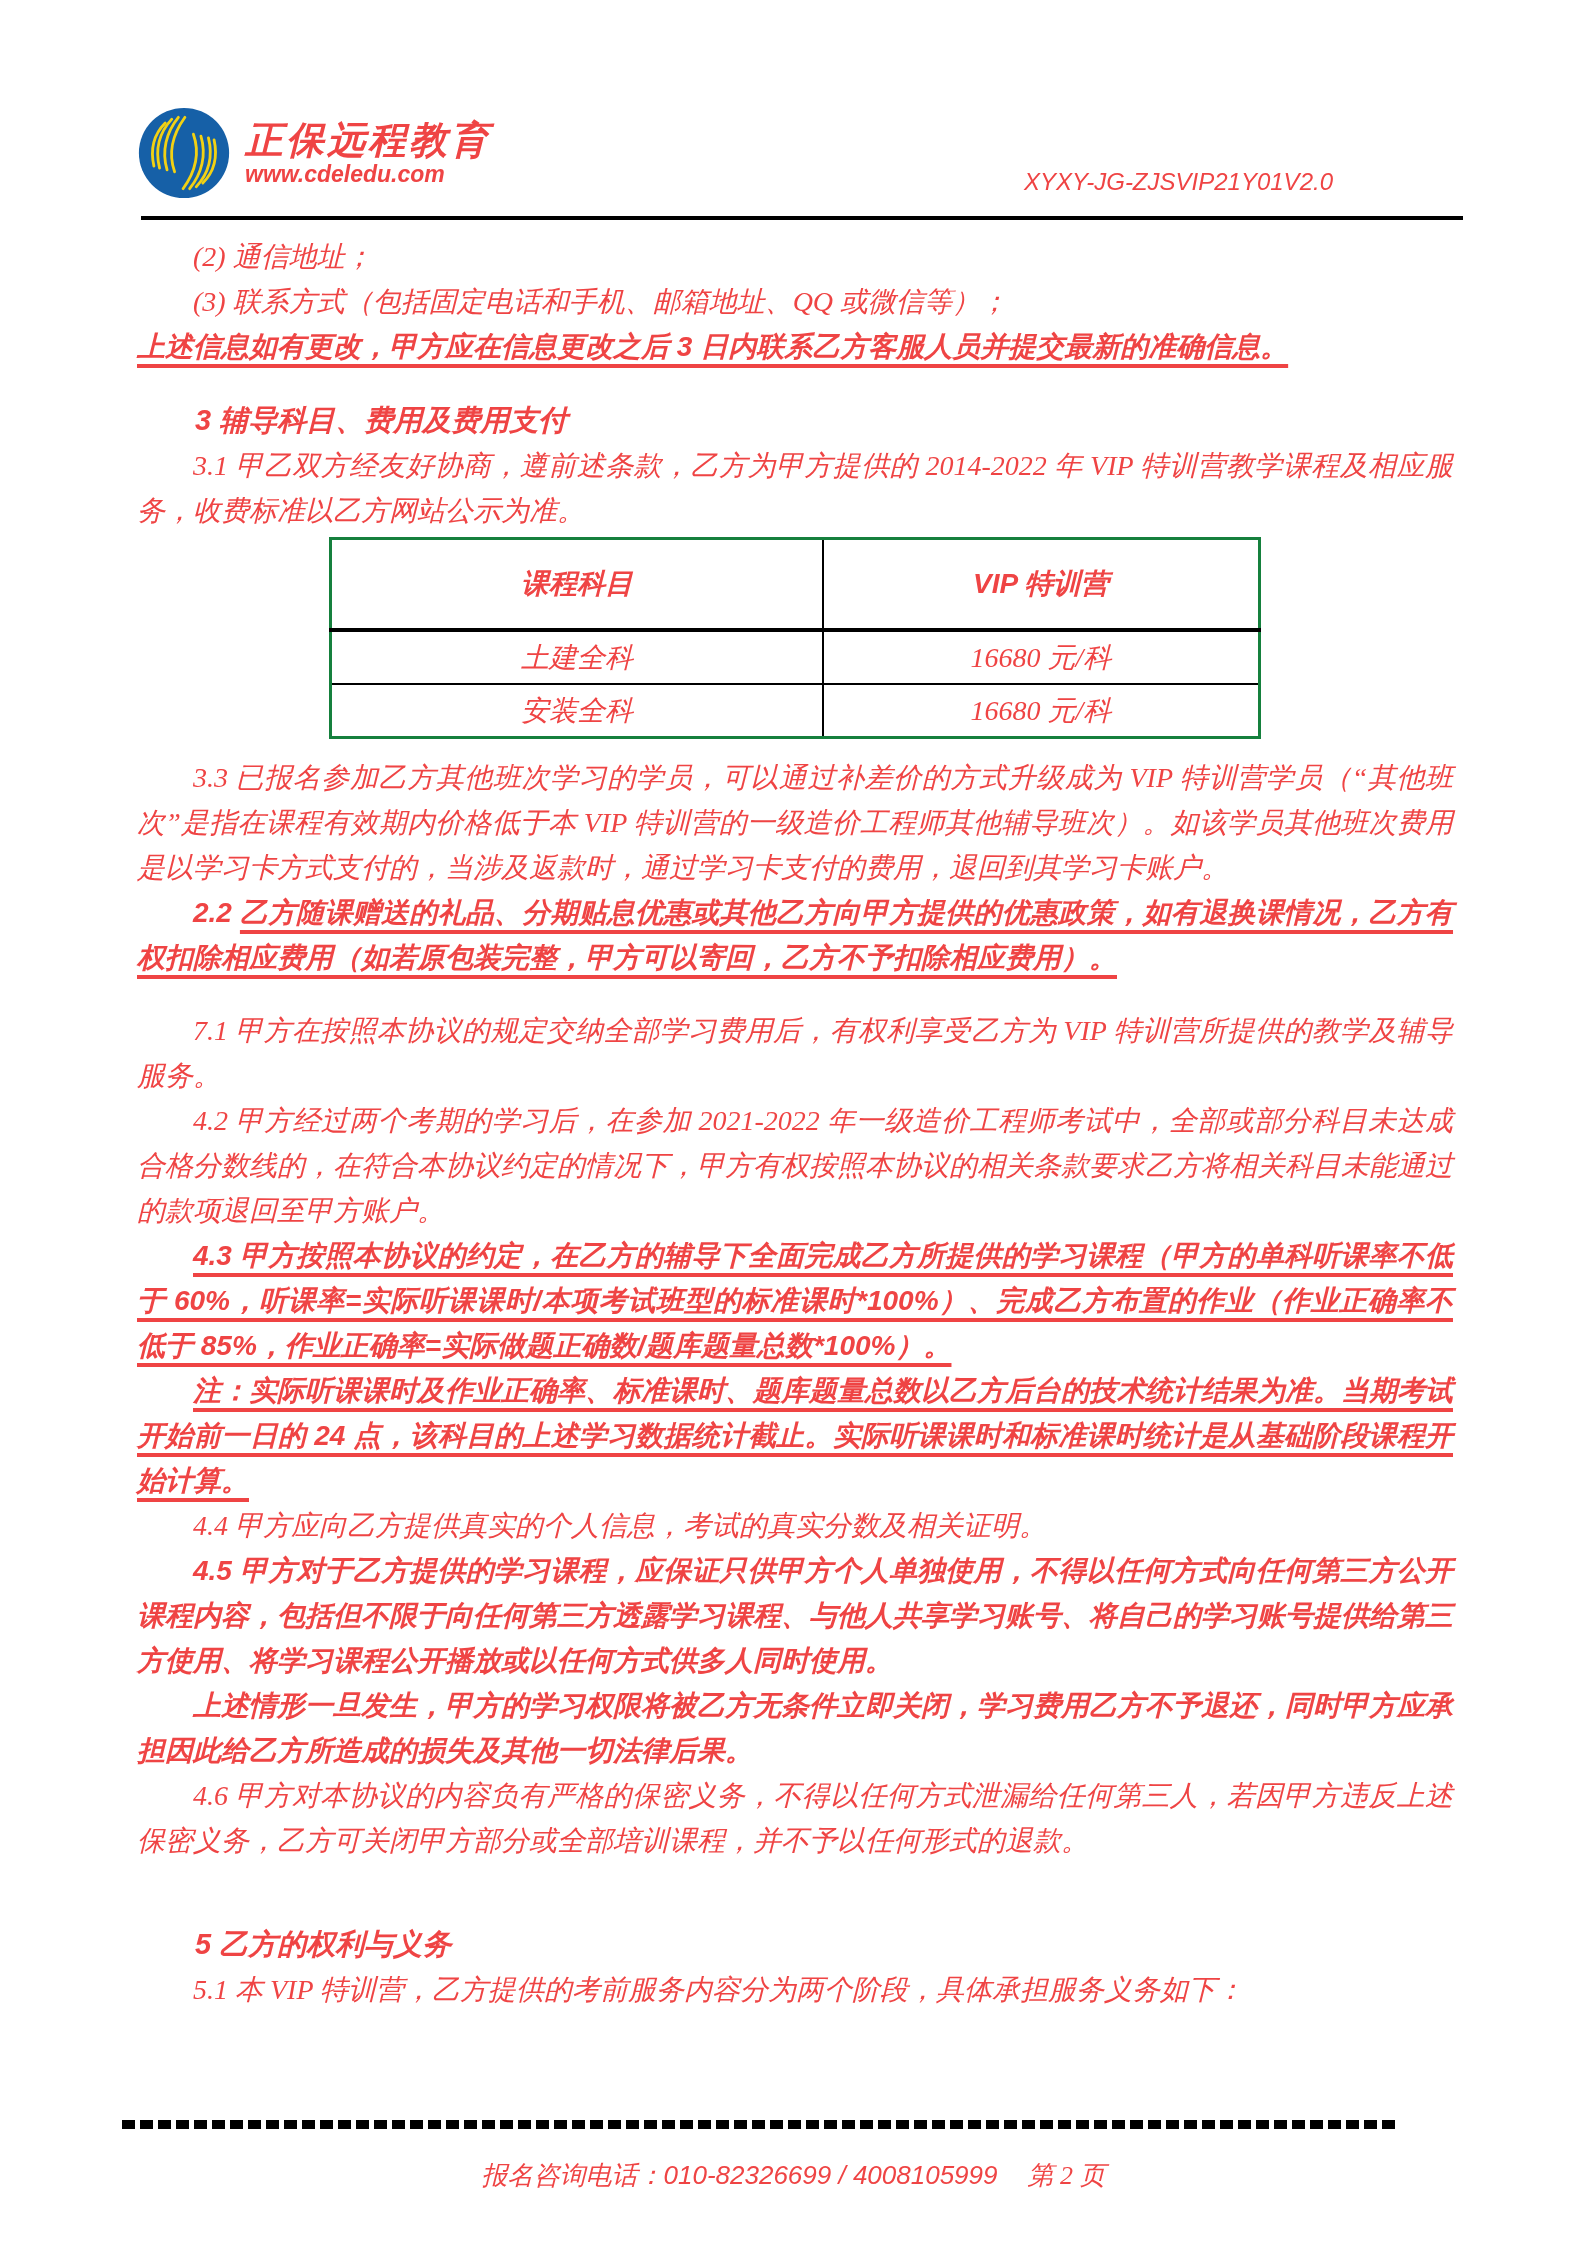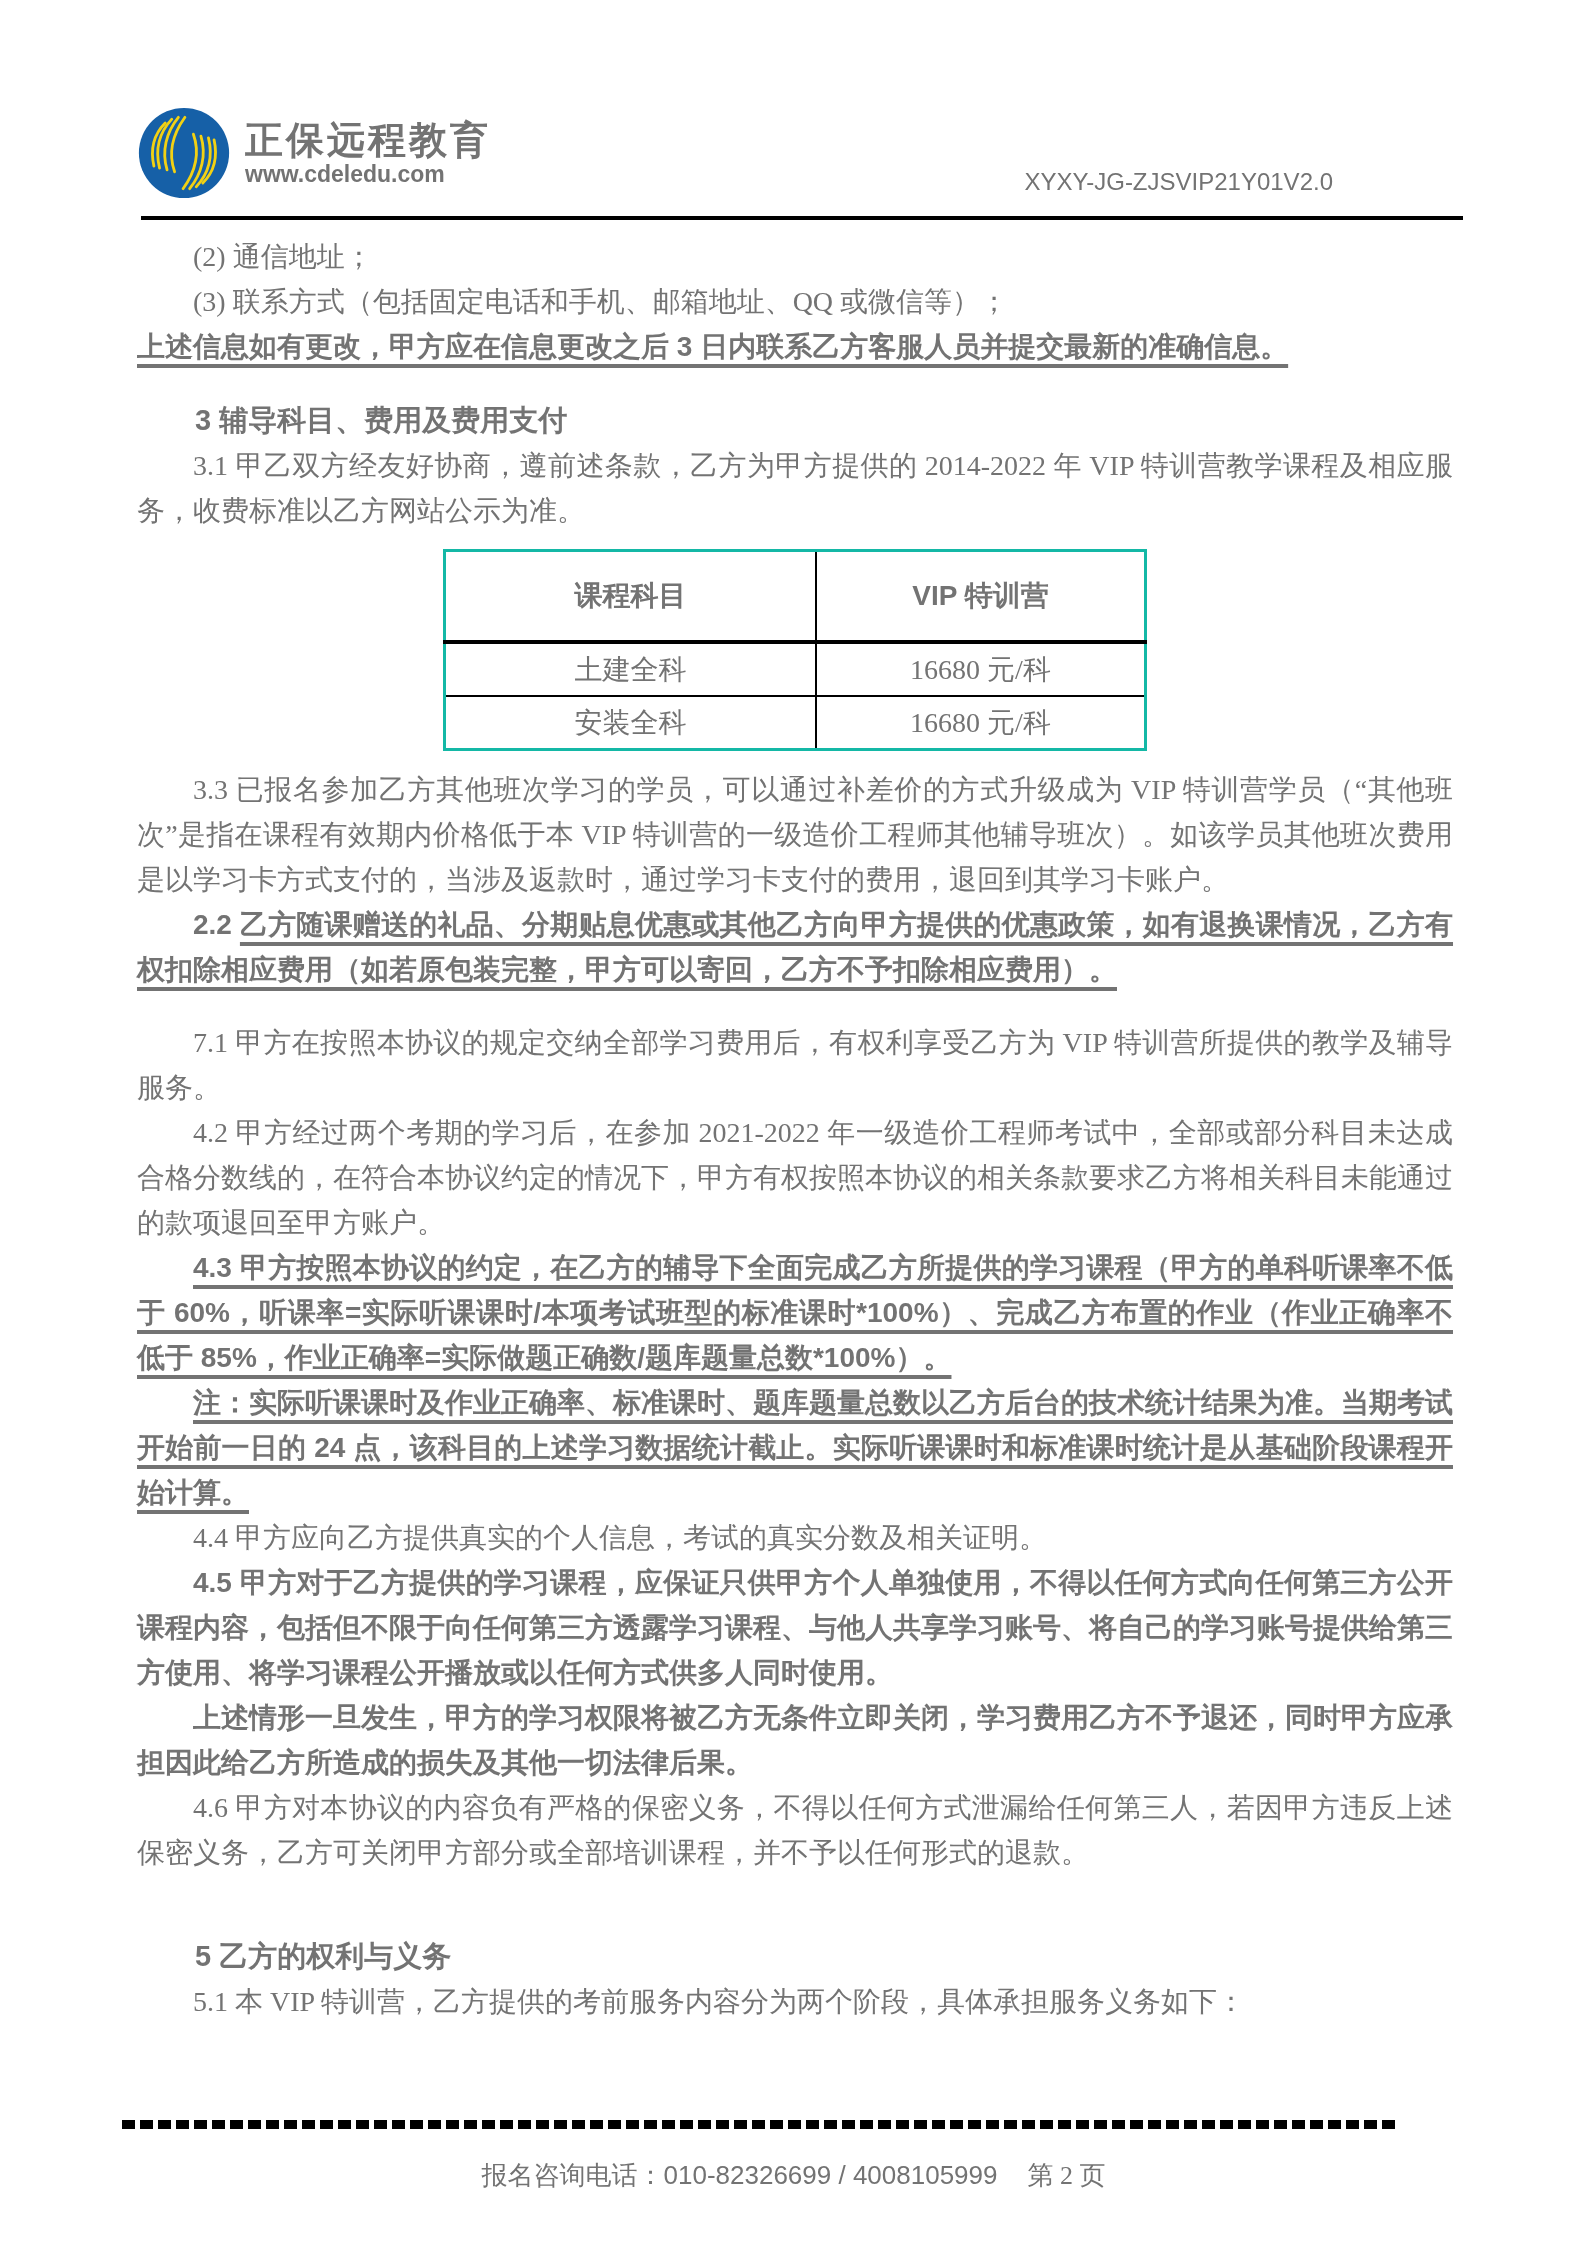--- a/index.html
+++ b/index.html
@@ -2,21 +2,22 @@
 <html><head>
 <meta charset="utf-8">
 <style>
   html,body { margin:0; padding:0; background:#888; }
   .page {
     position:relative;
     width:1587px; height:2245px;
     margin:0 auto;
     background:#ffffff;
     overflow:hidden;
-    color:#737373;
+    color:#ef4444;
+    font-style:italic;
   }
   .content {
     position:absolute;
     left:137px; right:134px; top:106px;
   }
   
   .header {
     display:flex;
     justify-content:space-between;
     align-items:flex-end;
@@ -62,23 +63,23 @@
     font-weight:700;
     text-decoration:underline;
     text-decoration-thickness:3.5px;
     text-underline-offset:8px;
   }
   .gap-sm { height:28px; }
   .gap-lg { height:58px; }
   
   .price-table {
     border-collapse:collapse;
-    width:704px;
-    margin:16px auto 16px auto;
-    border:3px solid #14b8a6;
+    width:932px;
+    margin:4px auto 16px auto;
+    border:3px solid #15803d;
   }
   .price-table th, .price-table td {
     border:2px solid #000;
     text-align:center; vertical-align:middle;
     font-size:28px;
   }
   .price-table th {
     height:86px;
     font-family:"Liberation Sans","DejaVu Sans",sans-serif;
     font-weight:700;

